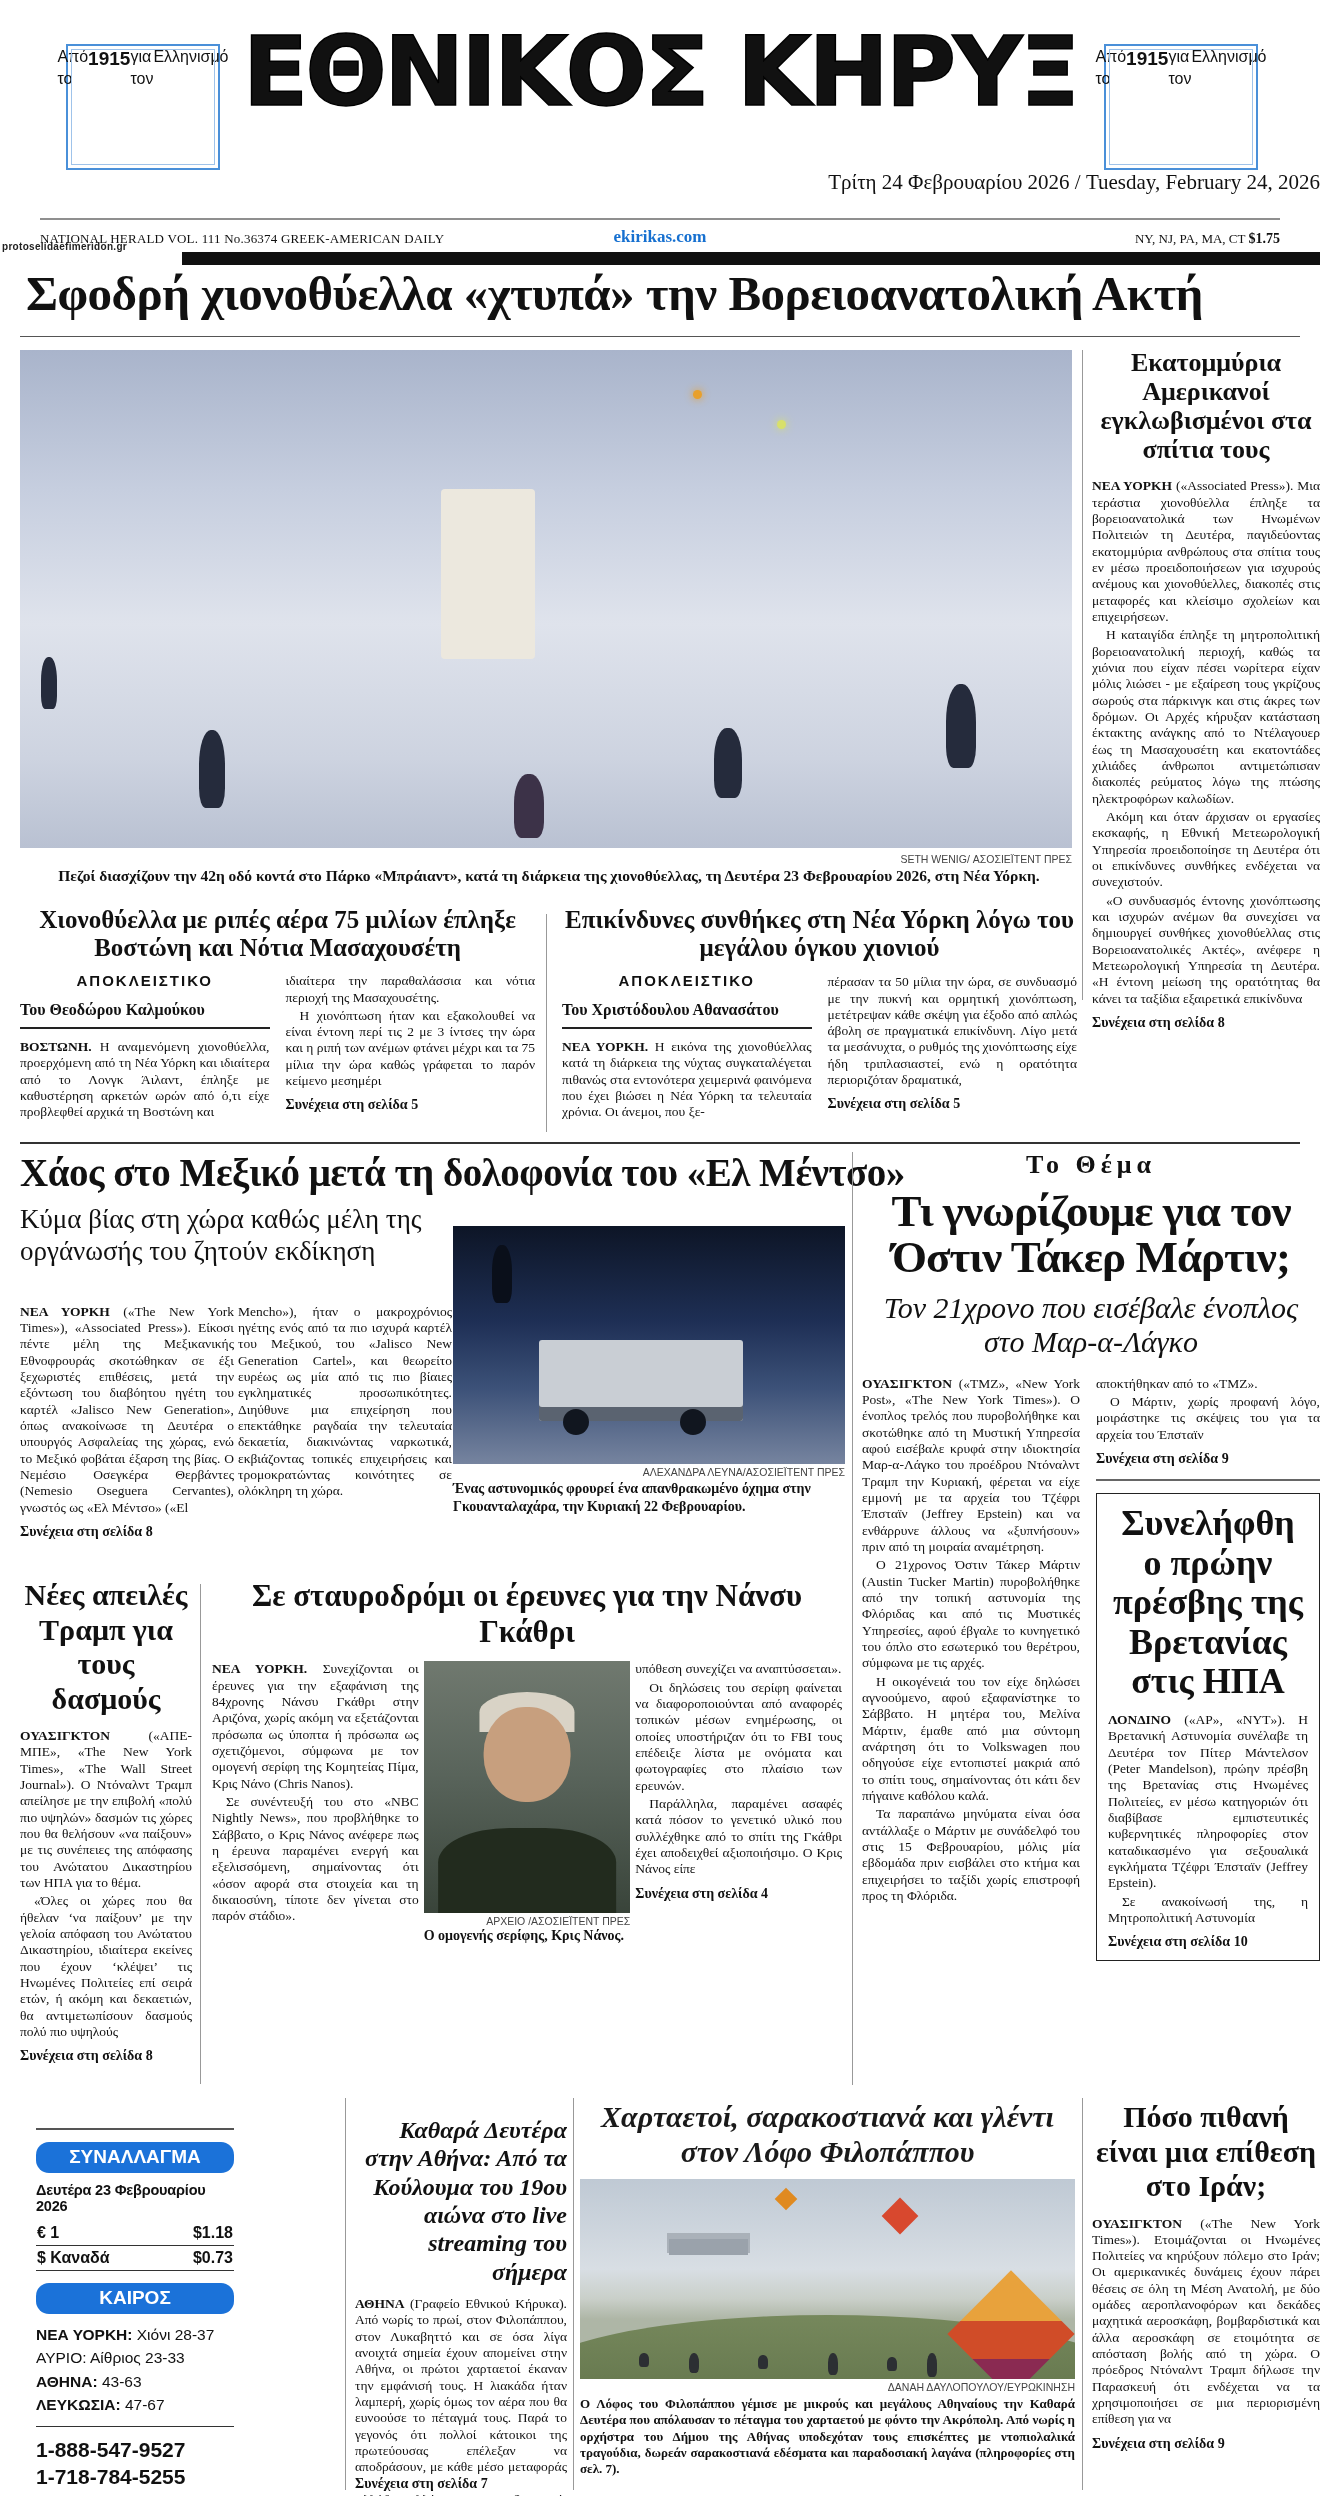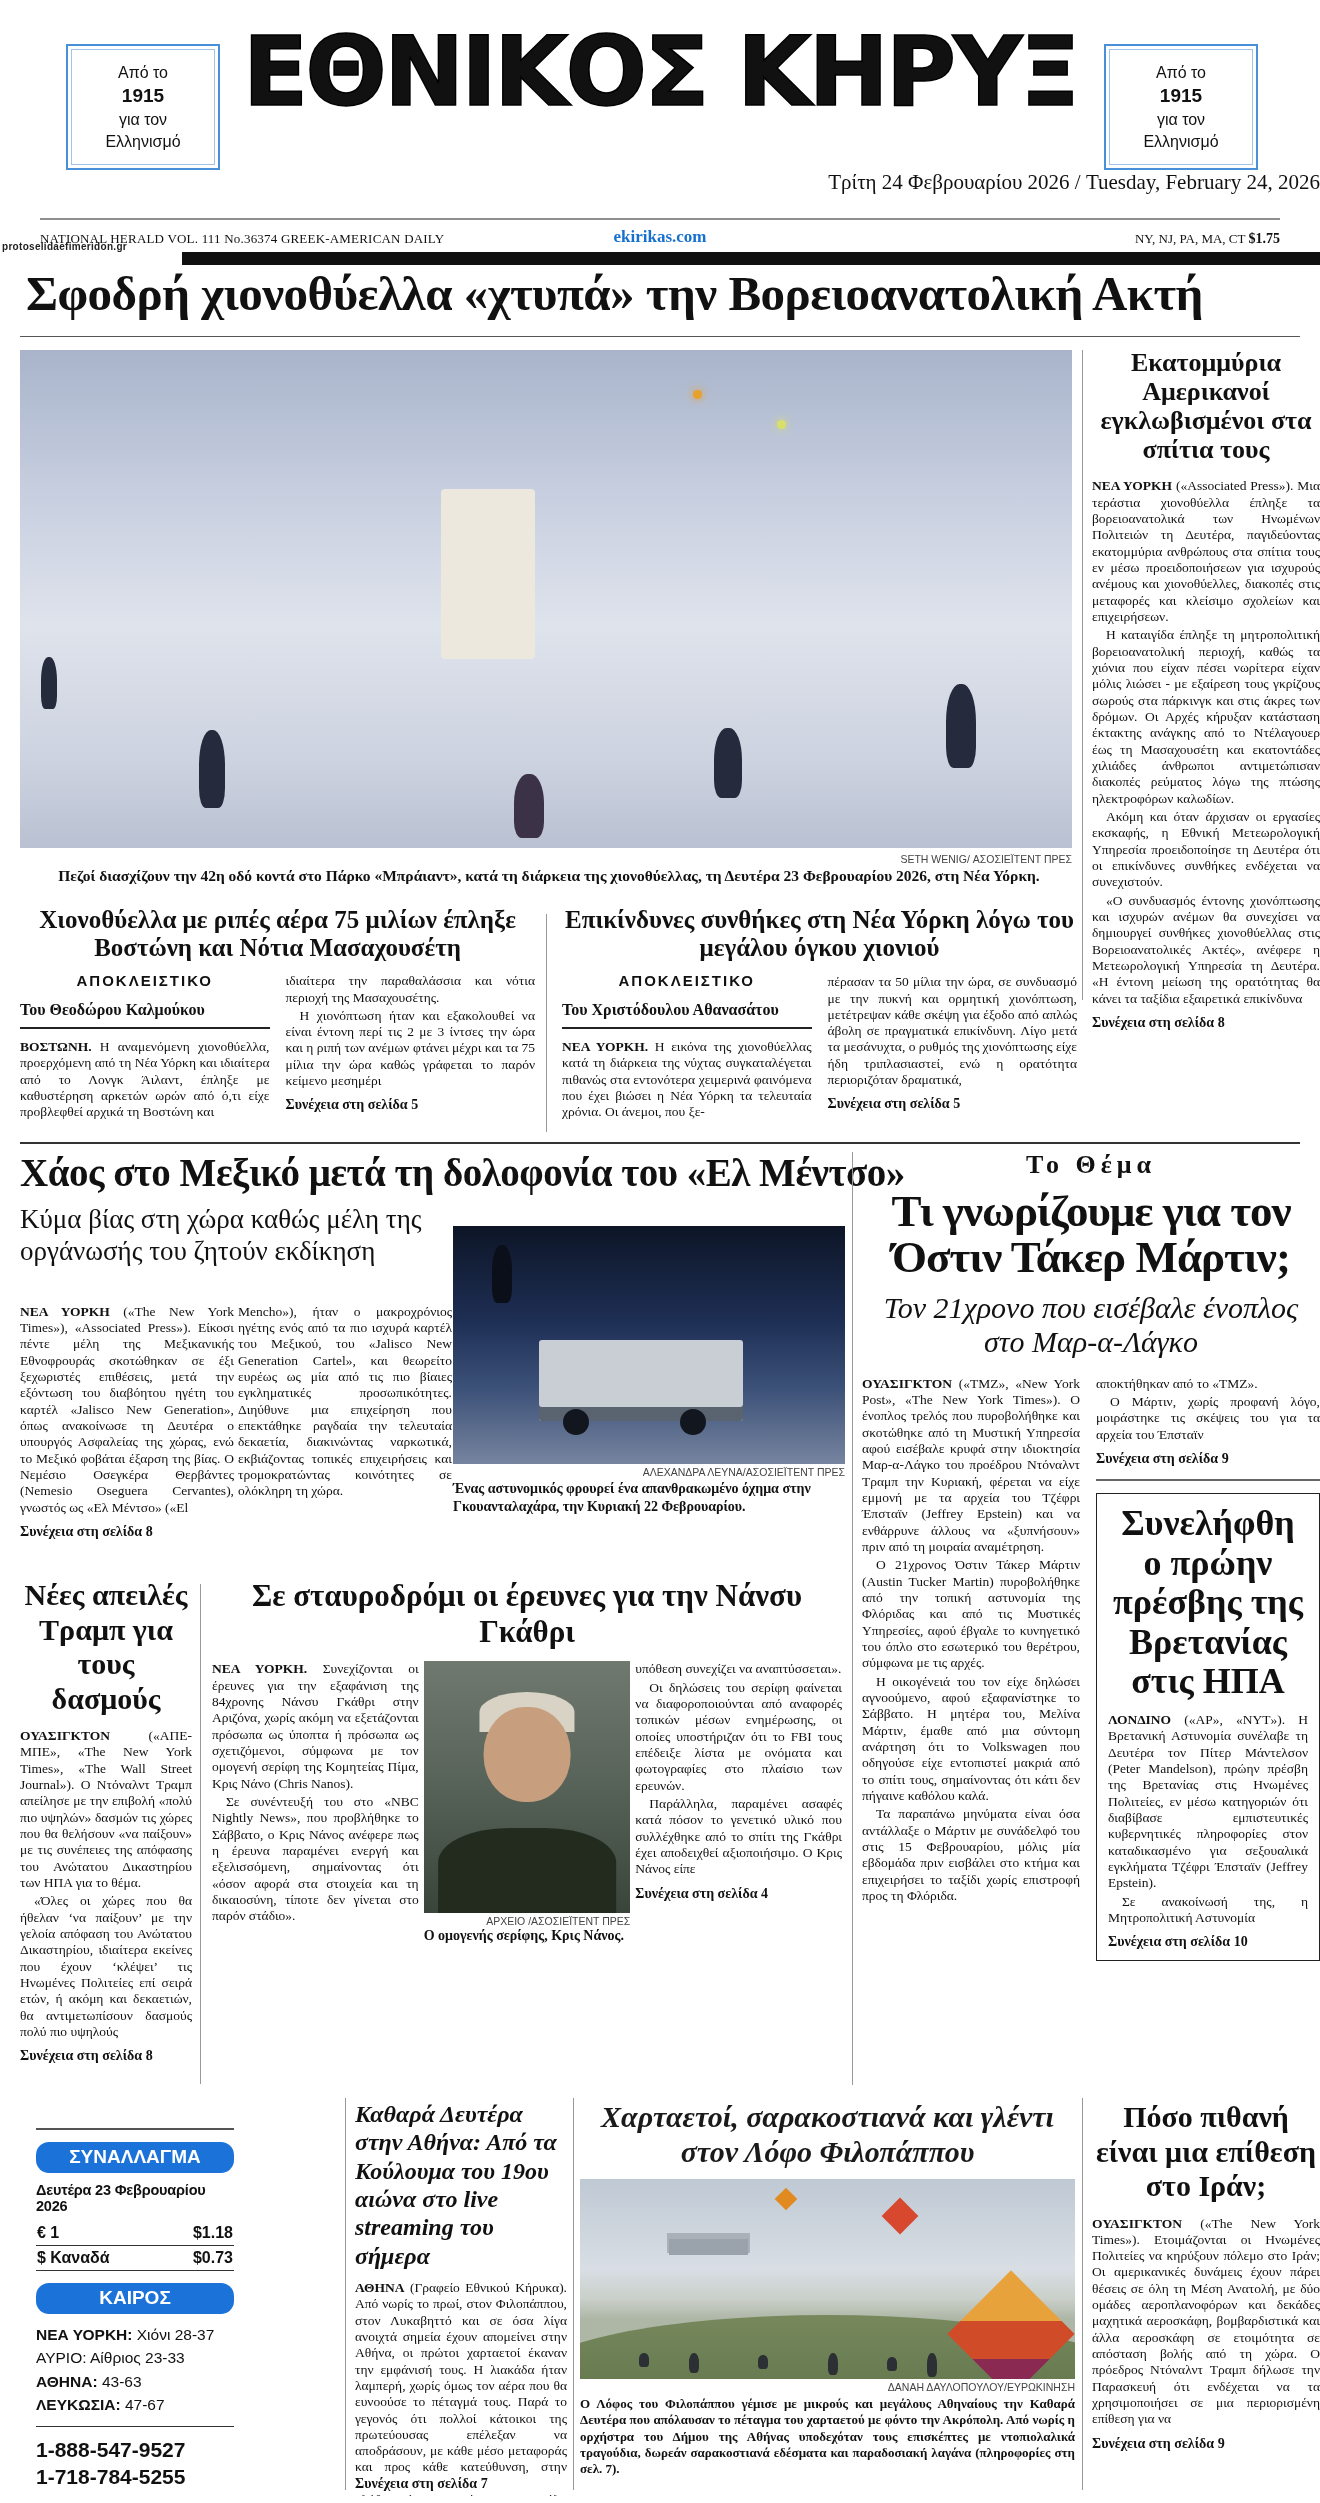--- a/index.html
+++ b/index.html
@@ -2,21 +2,21 @@
 <html lang="el"><head>
 <meta charset="utf-8">
 <style>
   html,body{margin:0;padding:0;background:#fff;}
   .canvas{position:relative;width:1320px;height:2503px;background:#fff;overflow:hidden;
           font-family:"Liberation Serif","DejaVu Serif",serif;color:#111;}
 
   
   .founded{position:absolute;top:44px;width:150px;height:122px;border:2px solid #4a90d9;
            outline:1px solid #9fc3ea;outline-offset:-6px;background:#fff;
-           display:flex;flex-direction:column;justify-content:center;text-align:center;
+           display:flex;flex-direction:row;justify-content:center;
            font-family:"Liberation Sans",sans-serif;font-size:16px;line-height:1.35;}
   .founded b{font-size:19px;}
   .f-left{left:66px;} .f-right{left:1104px;}
   .masthead{position:absolute;top:22px;left:230px;right:230px;text-align:center;
             font-family:"DejaVu Sans",sans-serif;font-weight:bold;font-size:96px;line-height:1.05;
             letter-spacing:-3px;-webkit-text-stroke:1.5px #000;}
   .dateline{position:absolute;top:170px;left:0;right:0;text-align:right;font-size:21px;}
   .rule1{position:absolute;top:218px;left:40px;right:40px;height:2px;background:#8f8f8f;}
   .info-row{position:absolute;top:227px;left:40px;right:40px;height:22px;
             font-family:Liberation Serif, serif;font-size:13px;}
@@ -122,21 +122,21 @@
   .exch-date{font-weight:bold;font-size:14.5px;margin:9px 0 7px;letter-spacing:-.2px;}
   .exch-row{display:flex;justify-content:space-between;font-weight:bold;font-size:16px;
             border-bottom:1.5px solid #333;padding:3px 1px;}
   .weather-lines{margin-top:9px;font-size:15.5px;line-height:1.5;}
   .weather-lines .wl b{font-weight:bold;}
   .sb-rule2{border-top:1.5px solid #333;margin:10px 0 9px;}
   .phone{font-weight:bold;font-size:21px;line-height:1.3;}
   .info-label{font-size:14.5px;margin-top:9px;}
 
   .athens{position:absolute;left:355px;top:2100px;width:212px;height:396px;overflow:hidden;}
-  .athens h3{font-size:24px;font-weight:bold;font-style:italic;text-align:left;line-height:1.18;margin:0 0 10px;}
+  .athens h3{font-size:24px;font-weight:bold;font-style:italic;text-align:right;line-height:1.18;margin:16px 0 10px;}
   .athens .cont{position:absolute;bottom:4px;left:0;background:#fff;width:100%;}
 
   .kites{position:absolute;left:580px;top:2100px;width:495px;}
   .kites h3{font-size:30px;font-style:italic;font-weight:bold;text-align:center;line-height:1.15;margin:0 0 10px;color:#1a1a1a;}
   .kites-photo{width:495px;height:200px;position:relative;overflow:hidden;
        background:linear-gradient(180deg,#bfc9d4 0%,#d8dee4 45%,#c9cfc9 60%,#aeb6a6 70%);}
   .hill{position:absolute;left:-10%;bottom:-30%;width:120%;height:62%;background:
         linear-gradient(180deg,#76885c 0%,#5c6e46 100%);border-radius:50% 50% 0 0;}
   .acropolis{position:absolute;left:18%;top:30%;width:16%;height:8%;background:#9aa2ab;
              box-shadow:0 -4px 0 2px #aab1b9;}

